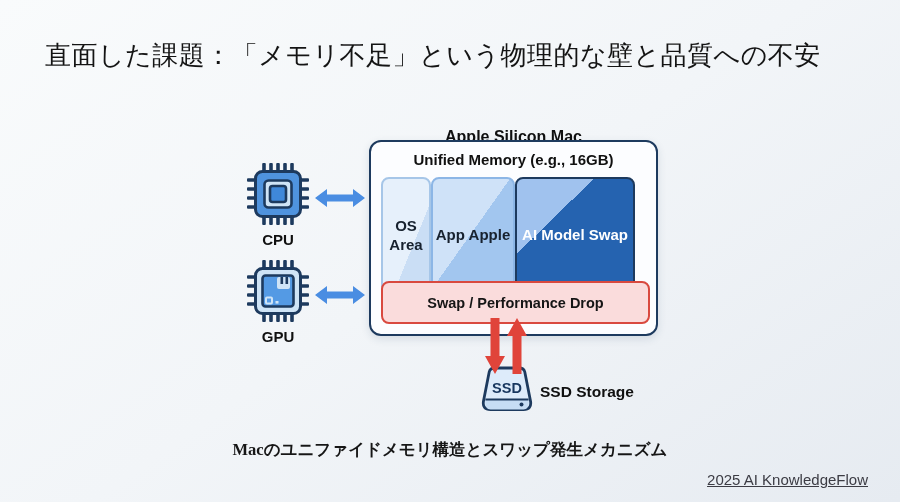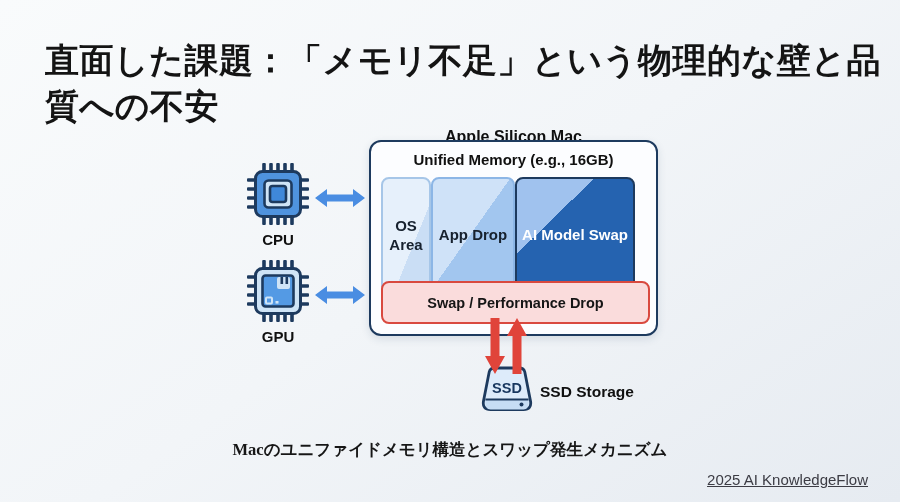--- a/index.html
+++ b/index.html
@@ -4,21 +4,21 @@
 <style>
   html,body { margin:0; padding:0; }
   .stage {
     position:relative; width:900px; height:502px; overflow:hidden;
     background:linear-gradient(145deg,#f9fbfc 0%,#f2f5f8 50%,#e6ebf1 100%);
     font-family:"Liberation Sans","DejaVu Sans",sans-serif;
     color:#151515;
   }
   .title {
     position:absolute; left:45px; top:38px; margin:0;
-    font-size:34px; font-weight:bold; color:#141414; letter-spacing:0.5px;
+    font-size:26px; font-weight:normal; color:#141414; letter-spacing:0.5px;text-align:right;
   }
   .asm-label {
     position:absolute; left:369px; top:128px; width:289px; text-align:center;
     font-size:16px; font-weight:bold; color:#101010;
   }
   .memory-box {
     position:absolute; left:369px; top:140px; width:289px; height:196px;
     box-sizing:border-box; background:#fcfdff;
     border:2.5px solid #1d3a5e; border-radius:12px;
     box-shadow:0 3px 8px rgba(30,58,95,0.13);
@@ -65,21 +65,21 @@
 <div class="stage">
 
   <h1 class="title">直面した課題：「メモリ不足」という物理的な壁と品質への不安</h1>
 
   <div class="asm-label">Apple Silicon Mac</div>
 
   <div class="memory-box">
     <div class="unified-title">Unified Memory (e.g., 16GB)</div>
     <div class="areas-row">
       <div class="area area-os" style="color: rgb(23, 33, 46); border-color: rgb(166, 198, 232); --c1: #e6f0fb; --c2: #cadef5;">OS Area</div>
-      <div class="area area-app" style="color: rgb(23, 33, 46); border-color: rgb(140, 182, 230); --c1: #cfe2f8; --c2: #a2c6ef;">App Drop</div>
+      <div class="area area-app" style="color: rgb(23, 33, 46); border-color: rgb(140, 182, 230); --c1: #cfe2f8; --c2: #a2c6ef;">App Apple</div>
       <div class="area area-ai" style="color: rgb(255, 255, 255); border-color: rgb(29, 58, 94); --c1: #a0c2ee; --c2: #2563b0;">AI Model Swap</div>
     </div>
     <div class="swap-bar" style="background: rgb(250, 220, 220); border-color: rgb(217, 73, 63);">Swap / Performance Drop</div>
   </div>
 
   <div class="chip-group chip-cpu">
     <svg width="62" height="62" viewBox="0 0 62 62">
       <g fill="#1d3a5e">
         <rect x="15.2" y="0" width="3.6" height="9" rx="1"></rect>
           <rect x="22.2" y="0" width="3.6" height="9" rx="1"></rect>

